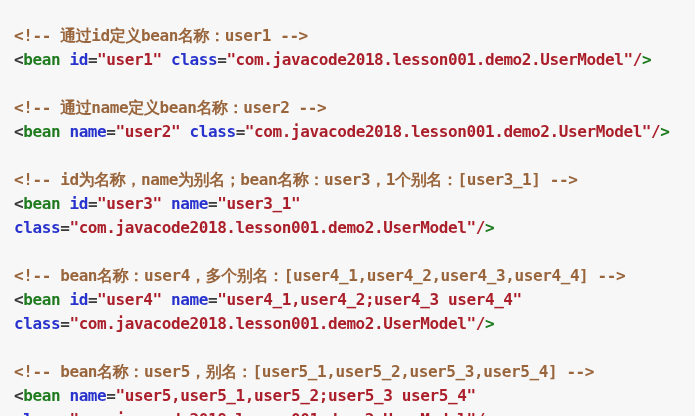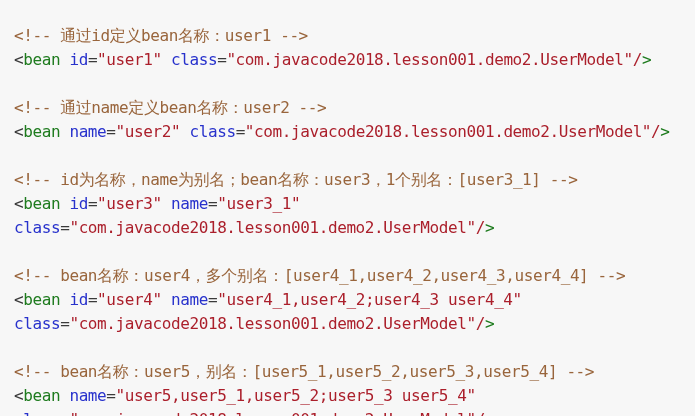--- a/index.html
+++ b/index.html
@@ -18,20 +18,21 @@
     width: 695px;
     height: 416px;
     padding: 8px 4px 8px 14px;
     white-space: pre;
     overflow: hidden;
   }
   .code-line {
     height: 24px;
     line-height: 24px;
     letter-spacing: -0.4px;
+    font-weight: bold;
   }
   .tok-comment { }
   .tok-tag    { }
   .tok-attr   { }
   .tok-string { }
   .tok-punct  { }
   .tok-plain  { }
 </style>
 </head>
 <body style="background: rgb(247, 247, 247);">

